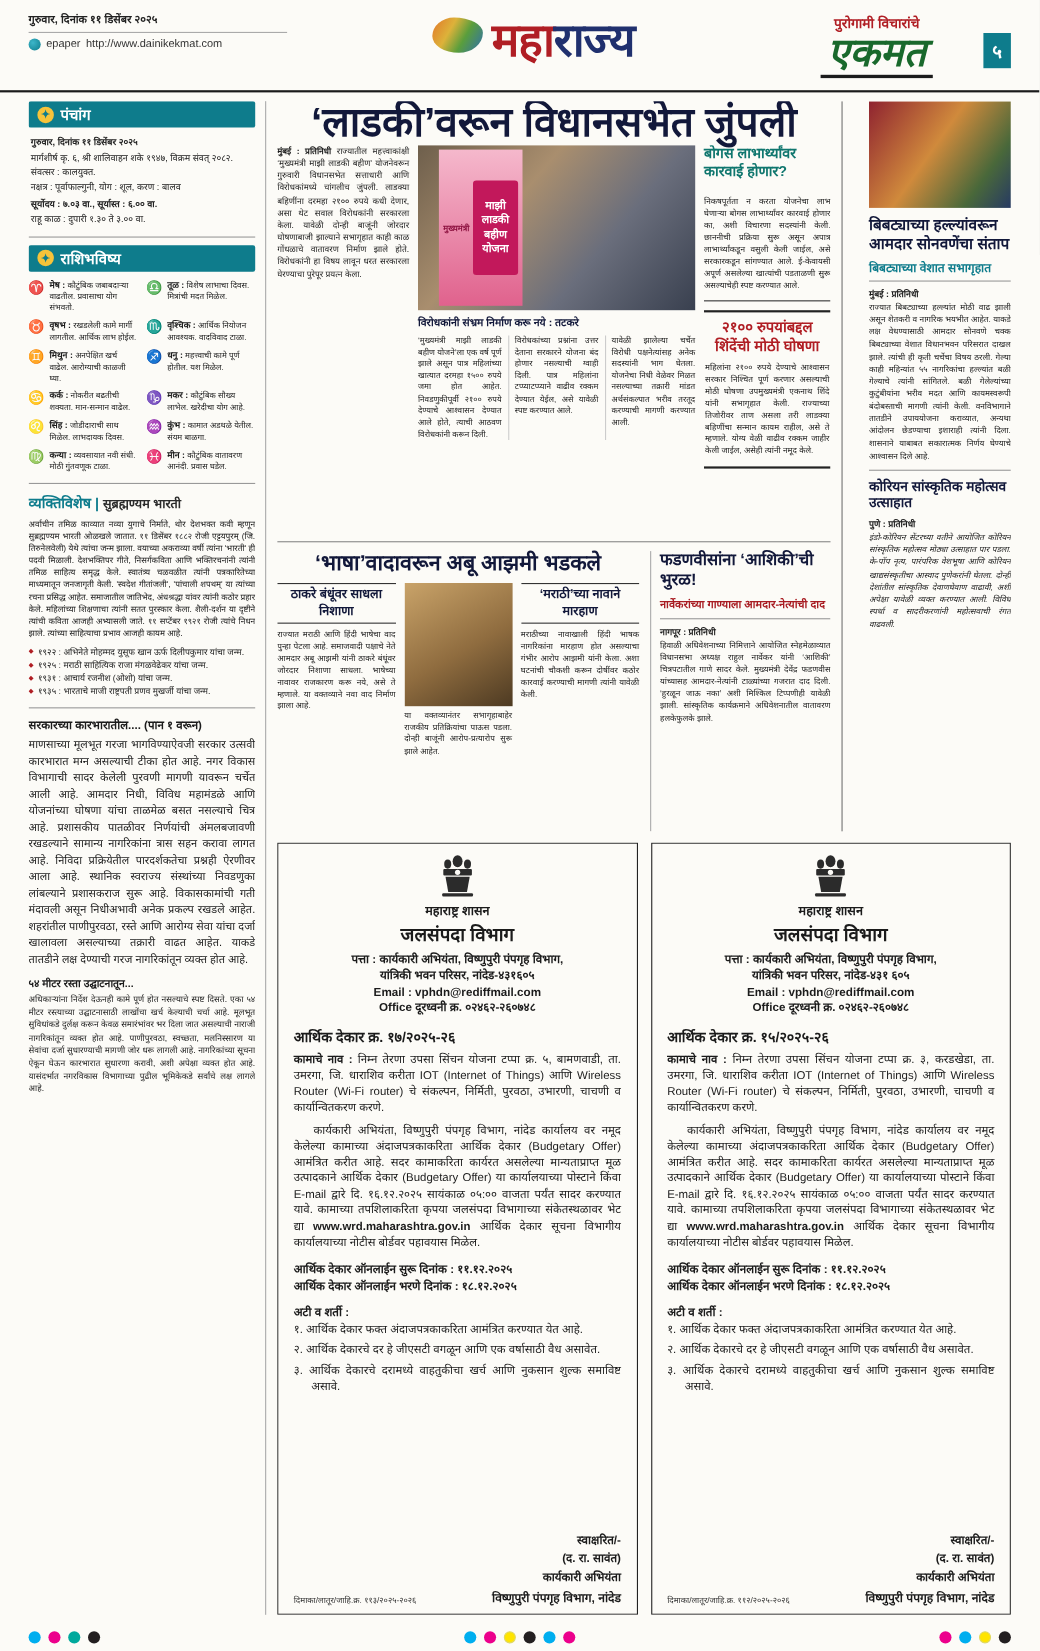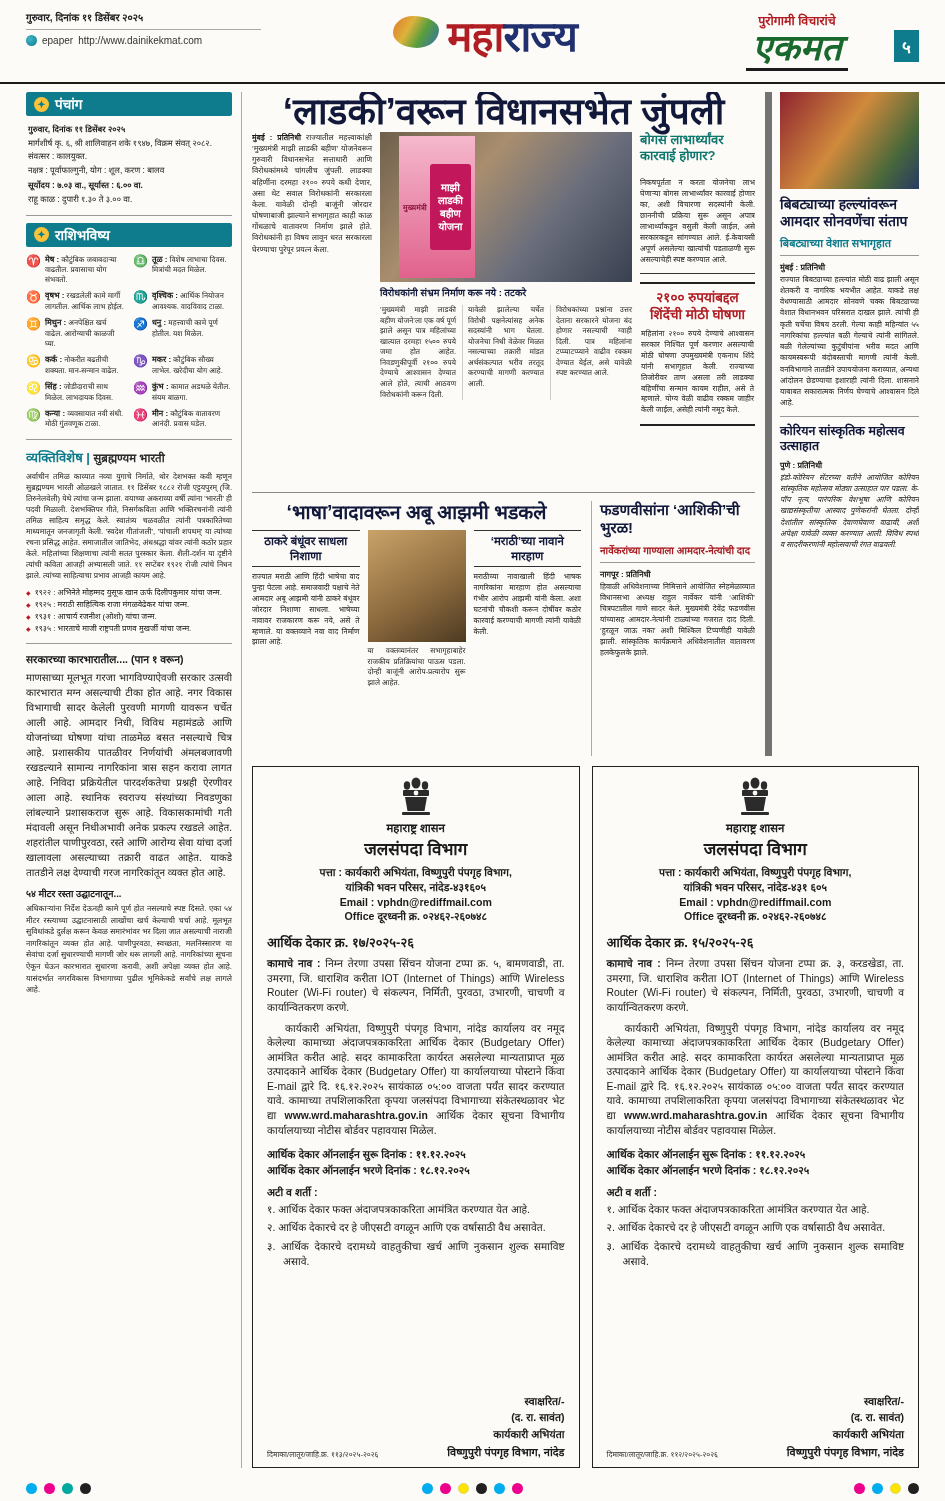--- a/index.html
+++ b/index.html
@@ -21,21 +21,21 @@
   .tagline{color:#b01e24;font-size:12.5px;font-weight:bold;}
   .brand{color:#19692c;font-size:36px;font-weight:800;font-style:italic;border-bottom:3px solid #1b1b1b;display:inline-block;line-height:1.05;padding:0 6px 1px;}
   .pageno{position:absolute;right:26px;top:30px;background:#0e7c8c;color:#fff;font-weight:bold;font-size:17px;width:25px;height:32px;display:flex;align-items:center;justify-content:center;}
 
   
   .content{display:flex;gap:10px;padding:8px 26px 0;height:1384px;}
   .col-left{width:216px;flex:0 0 216px;border-right:1px solid #aaa;padding-right:9px;overflow:hidden;}
   .col-rest{flex:1;min-width:0;display:flex;flex-direction:column;}
   .top-row{display:flex;gap:10px;height:664px;overflow:hidden;}
   .col-main{flex:1;min-width:0;display:flex;flex-direction:column;}
-  .col-right{width:154px;flex:0 0 154px;border-left:7px solid #737373;padding-left:8px;overflow:hidden;}
+  .col-right{width:154px;flex:0 0 154px;border-left:1px solid #737373;padding-left:24px;overflow:hidden;}
   .tenders{display:flex;gap:12px;margin-top:10px;flex:1;overflow:hidden;}
 
   
   .sec-bar{background:#0e7c8c;color:#fff;display:flex;align-items:center;gap:6px;padding:3px 8px;font-weight:bold;font-size:13.5px;border-radius:2px;}
   .sec-ico{width:15px;height:15px;border-radius:50%;background:#f6c33a;color:#0e7c8c;font-size:10px;display:flex;align-items:center;justify-content:center;font-weight:bold;flex:0 0 15px;}
   .pan-lines{padding:6px 2px 8px;border-bottom:1px solid #999;}
   .pan-line{font-size:8.3px;line-height:1.5;color:#222;padding:1px 0;}
   .pan-line.b{font-weight:bold;}
   .rz-wrap{margin-top:7px;}
   .rz{display:grid;grid-template-columns:1fr 1fr;gap:6px 8px;padding:8px 0 10px;border-bottom:1px solid #999;}
@@ -273,22 +273,22 @@
             <div class="st-b">
               <div class="lead-photo">
                 <div class="poster">
                   <span class="poster-top">मुख्यमंत्री</span>
                   <span class="poster-main">माझी लाडकी बहीण योजना</span>
                 </div>
               </div>
               <div class="cap">विरोधकांनी संभ्रम निर्माण करू नये : तटकरे</div>
               <div class="st-b-cols">
                 <div class="st-bc">‘मुख्यमंत्री माझी लाडकी बहीण योजने’ला एक वर्ष पूर्ण झाले असून पात्र महिलांच्या खात्यात दरमहा १५०० रुपये जमा होत आहेत. निवडणुकीपूर्वी २१०० रुपये देण्याचे आश्वासन देण्यात आले होते, त्याची आठवण विरोधकांनी करून दिली.</div>
+                <div class="st-bc">विरोधकांच्या प्रश्नांना उत्तर देताना सरकारने योजना बंद होणार नसल्याची ग्वाही दिली. पात्र महिलांना टप्प्याटप्प्याने वाढीव रक्कम देण्यात येईल, असे यावेळी स्पष्ट करण्यात आले.</div>
                 <div class="st-bc">यावेळी झालेल्या चर्चेत विरोधी पक्षनेत्यांसह अनेक सदस्यांनी भाग घेतला. योजनेचा निधी वेळेवर मिळत नसल्याच्या तक्रारी मांडत अर्थसंकल्पात भरीव तरतूद करण्याची मागणी करण्यात आली.</div>
-                <div class="st-bc">विरोधकांच्या प्रश्नांना उत्तर देताना सरकारने योजना बंद होणार नसल्याची ग्वाही दिली. पात्र महिलांना टप्प्याटप्प्याने वाढीव रक्कम देण्यात येईल, असे यावेळी स्पष्ट करण्यात आले.</div>
               </div>
             </div>
             <div class="st-c">
               <div>
                 <div class="bx1-t">बोगस लाभार्थ्यांवर कारवाई होणार?</div>
                 <div class="bx1-b">निकषपूर्तता न करता योजनेचा लाभ घेणाऱ्या बोगस लाभार्थ्यांवर कारवाई होणार का, अशी विचारणा सदस्यांनी केली. छाननीची प्रक्रिया सुरू असून अपात्र लाभार्थ्यांकडून वसुली केली जाईल, असे सरकारकडून सांगण्यात आले. ई-केवायसी अपूर्ण असलेल्या खात्यांची पडताळणी सुरू असल्याचेही स्पष्ट करण्यात आले.</div>
               </div>
               <div class="bx2">
                 <div class="bx2-t">२१०० रुपयांबद्दल शिंदेंची मोठी घोषणा</div>
                 <div class="bx2-b">महिलांना २१०० रुपये देण्याचे आश्वासन सरकार निश्चित पूर्ण करणार असल्याची मोठी घोषणा उपमुख्यमंत्री एकनाथ शिंदे यांनी सभागृहात केली. राज्याच्या तिजोरीवर ताण असला तरी लाडक्या बहिणींचा सन्मान कायम राहील, असे ते म्हणाले. योग्य वेळी वाढीव रक्कम जाहीर केली जाईल, असेही त्यांनी नमूद केले.</div>

